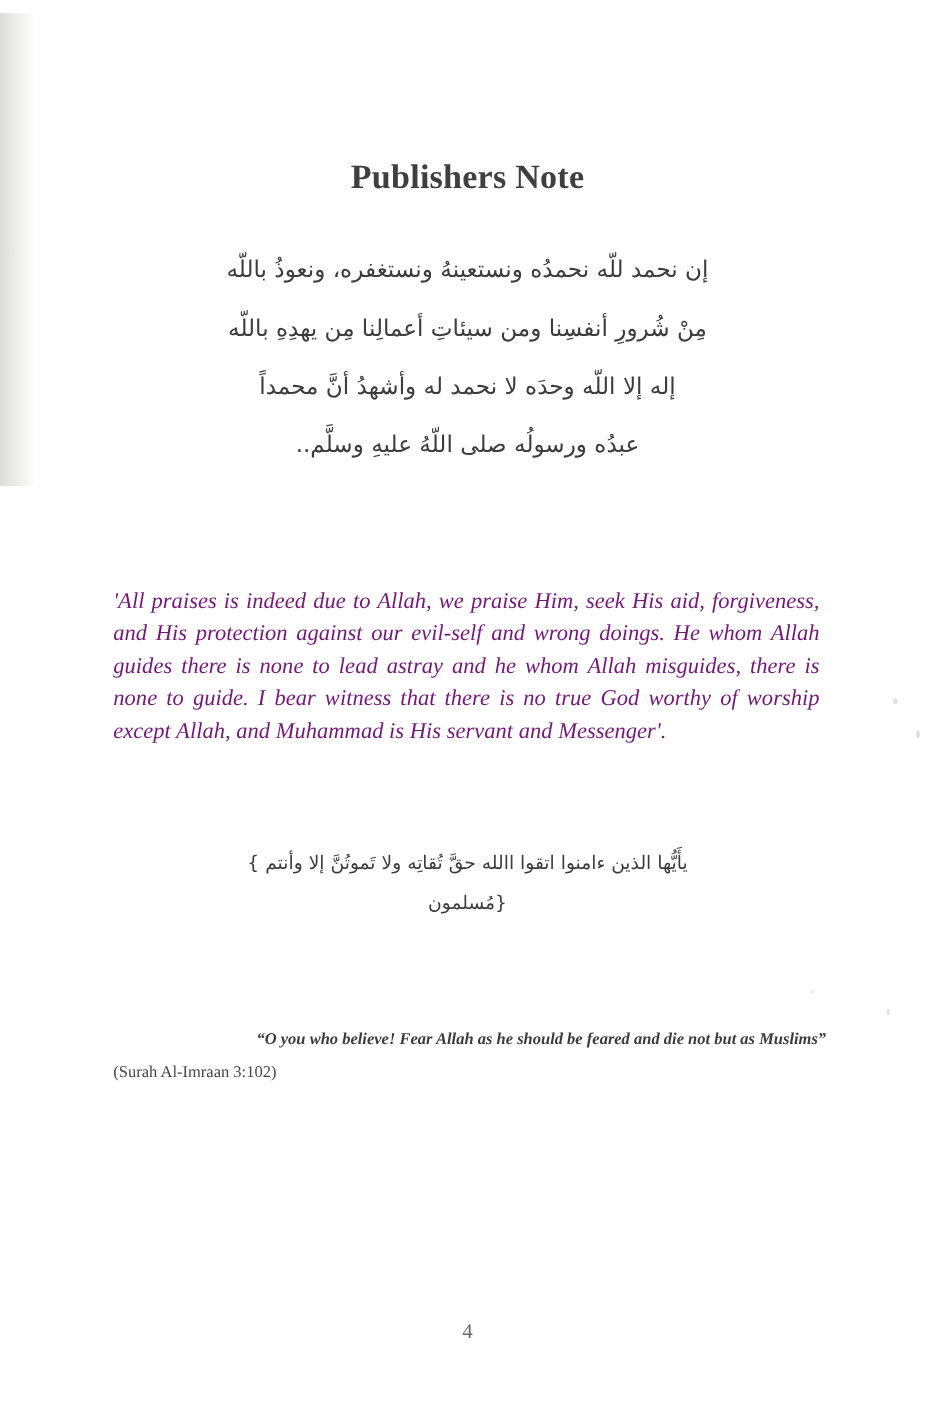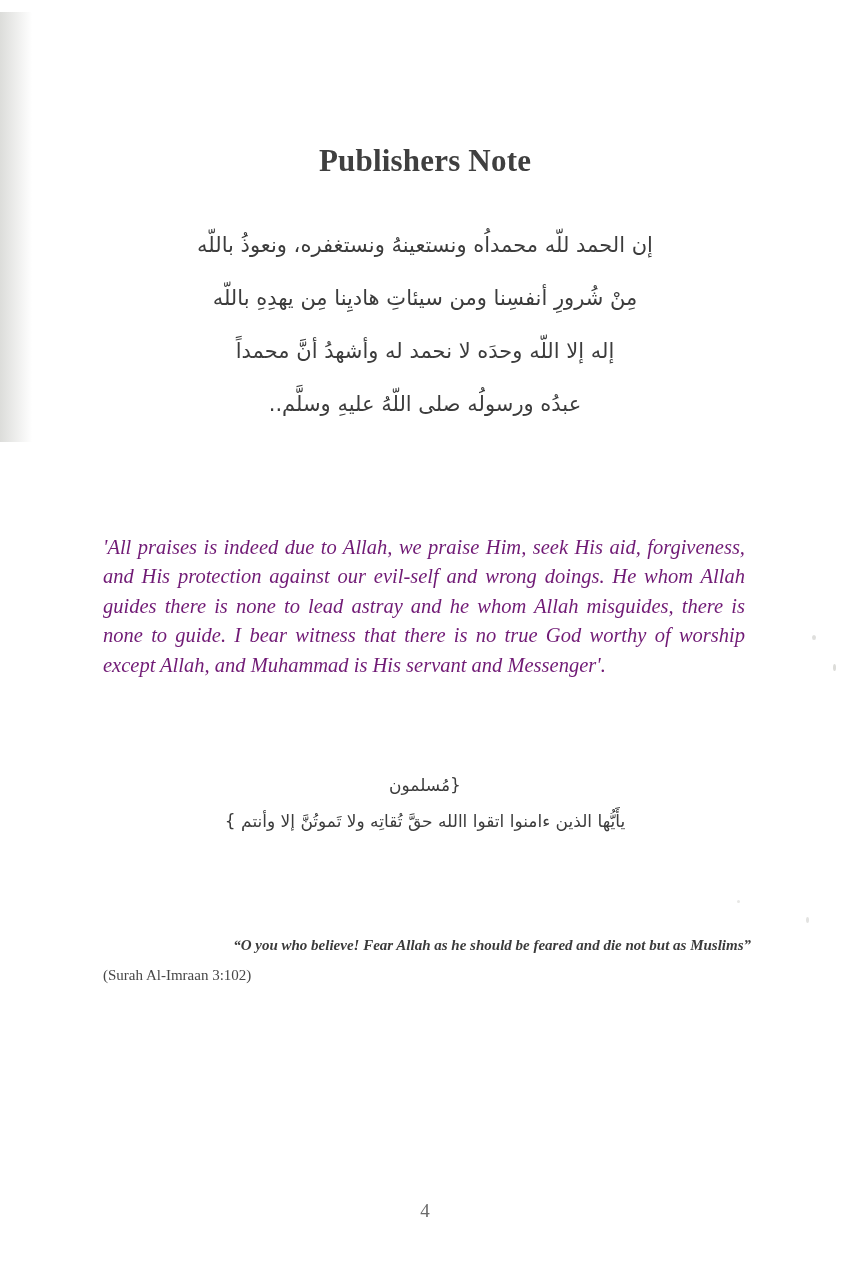--- a/index.html
+++ b/index.html
@@ -137,31 +137,31 @@
 
   <div class="scan-gutter"></div>
   <div class="scan-speck" style="left:812px; top:623px; width:4px; height:5px; opacity:.45;"></div>
   <div class="scan-speck" style="left:833px; top:652px; width:3px; height:7px; opacity:.5;"></div>
   <div class="scan-speck" style="left:806px; top:905px; width:3px; height:6px; opacity:.4;"></div>
   <div class="scan-speck" style="left:737px; top:888px; width:3px; height:3px; opacity:.35;"></div>
 
   <h1 class="page-title">Publishers Note</h1>
 
   <div class="arabic-block" id="khutbah">
-    <div class="ar-line">إن الحمد للّه محمداُه ونستعينهُ ونستغفره، ونعوذُ باللّه</div>
-    <div class="ar-line">مِنْ شُرورِ أنفسِنا ومن سيئاتِ هاديِنا مِن يهدِهِ باللّه</div>
+    <div class="ar-line">إن نحمد للّه نحمدُه ونستعينهُ ونستغفره، ونعوذُ باللّه</div>
+    <div class="ar-line">مِنْ شُرورِ أنفسِنا ومن سيئاتِ أعمالِنا مِن يهدِهِ باللّه</div>
     <div class="ar-line">إله إلا اللّه  وحدَه  لا   نحمد له وأشهدُ أنَّ محمداً</div>
     <div class="ar-line">عبدُه ورسولُه صلى اللّهُ عليهِ وسلَّم..</div>
   </div>
 
   <p class="en-translation">'All praises is indeed due to Allah, we  praise Him, seek His aid, forgiveness,   and  His protection against our evil-self and wrong doings. He whom Allah guides there is none to lead astray and he whom Allah misguides, there is none to guide. I bear witness that there is no true God worthy of worship except Allah, and Muhammad is His servant and Messenger'.</p>
 
   <div class="arabic-block" id="verse">
+    <div class="ar-line">يأَيُّها الذين ءامنوا اتقوا االله حقَّ تُقاتِه ولا تَموتُنَّ إلا وأنتم }</div>
     <div class="ar-line">{مُسلمون</div>
-    <div class="ar-line">يأَيُّها الذين ءامنوا اتقوا االله حقَّ تُقاتِه ولا تَموتُنَّ إلا وأنتم }</div>
   </div>
 
   <div class="en-quote-wrap">
     <p class="en-quote">“O  you who believe! Fear Allah as he should be feared and die not but as Muslims”</p>
     <p class="en-source">(Surah Al-Imraan 3:102)</p>
   </div>
 
   <div class="page-number">4</div>
 
 </div>

